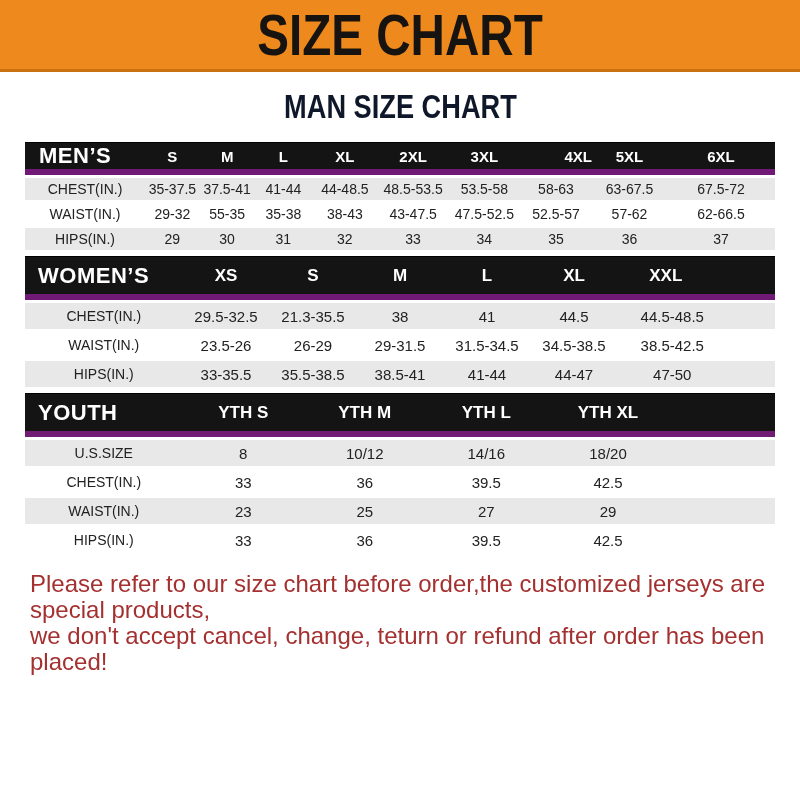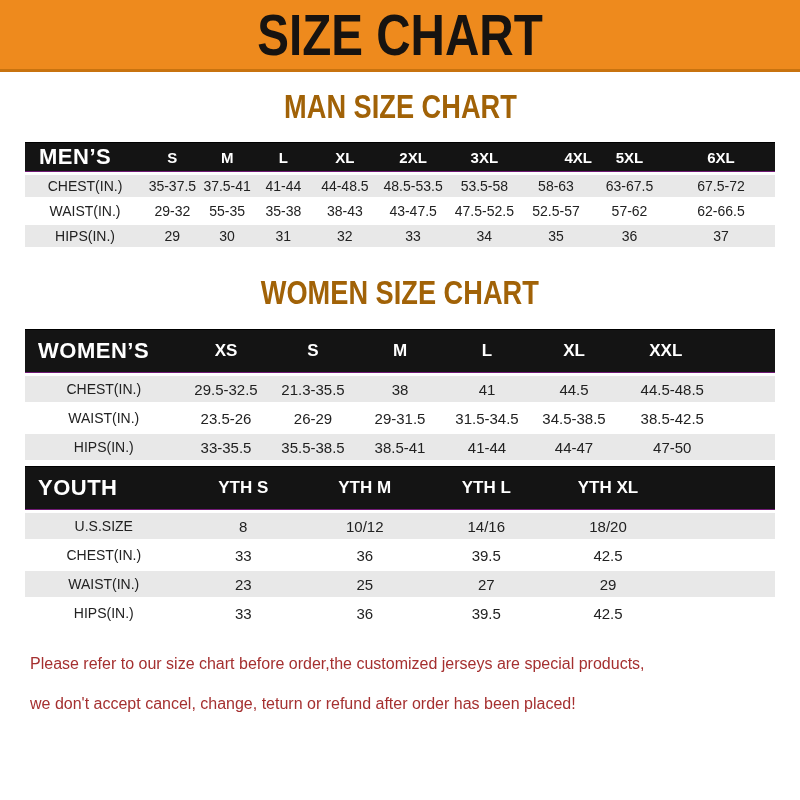--- a/index.html
+++ b/index.html
@@ -28,21 +28,21 @@
     transform: scaleX(0.82);
     letter-spacing: 0px;
     white-space: nowrap;
   }
   .section-heading {
     text-align: center;
     margin: 0;
     font-size: 34px;
     line-height: 40px;
     font-weight: bold;
-    color: #a16207;
+    color: #0f172a;
   }
   .section-heading .cond {
     display: inline-block;
     transform: scaleX(0.8);
     white-space: nowrap;
   }
   .sec-men .section-heading   { margin: 14px 0 13px 0; }
   .sec-women .section-heading { margin: 22px 0 14px 0; }
   .sec-youth .section-heading { margin: 28px 0 12px 0; }
 
@@ -58,21 +58,21 @@
     text-align: center;
     padding: 0;
     overflow: hidden;
     white-space: nowrap;
   }
   table.size-table thead th {
     background: var(--header-bar, #141414);
     color: var(--header-text, #ffffff);
     font-weight: bold;
     border-top: 1px solid #000;
-    border-bottom: 1px solid #701a75;
+    border-bottom: 6px solid #701a75;
   }
   table.size-table thead th.corner {
     text-align: left;
     letter-spacing: 0.5px;
   }
   table.size-table tbody tr:nth-child(odd) td {
     background: var(--stripe, #E8E8E8);
   }
   table.size-table tbody td {
     color: var(--body-text, #222222);
@@ -103,22 +103,22 @@
   .youth thead th.corner { width: 21%; }
   .youth thead th:nth-child(n+2) { width: 16.2%; }
   .youth thead th:last-child { width: 30.4%; padding-right: 106px; }
   .youth tbody td:last-child { padding-right: 106px; }
 
   .disclaimer {
     margin: 15px 0 0 30px;
   }
   .disclaimer p {
     margin: 0;
-    font-size: 16px;
-    line-height: 40px;
+    font-size: 24px;
+    line-height: 26px;
     color: var(--disclaimer-text, #A53030);
   }
 </style>
 </head>
 <body>
 
 <div class="banner">
   <span class="banner-title">SIZE CHART</span>
 </div>
 
@@ -174,21 +174,20 @@
           <td>34</td>
           <td>35</td>
           <td>36</td>
           <td>37</td>
         </tr>
       </tbody>
     </table>
 </div>
 
 <div class="sec-women">
-  <h2 class="section-heading"><span class="cond">WOMEN SIZE CHART</span></h2>
   <table class="size-table women">
       <thead>
         <tr>
           <th class="corner">WOMEN’S</th>
           <th>XS</th>
           <th>S</th>
           <th>M</th>
           <th>L</th>
           <th>XL</th>
           <th>XXL</th>

